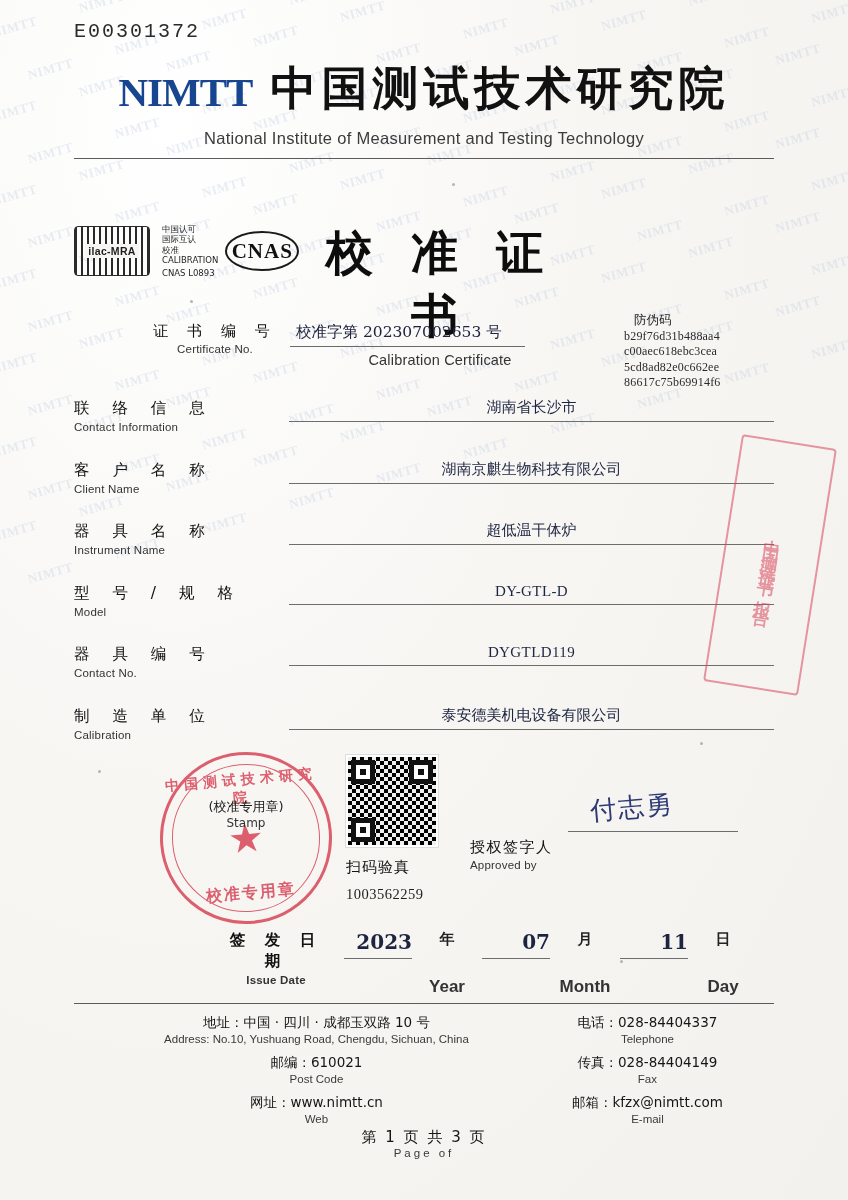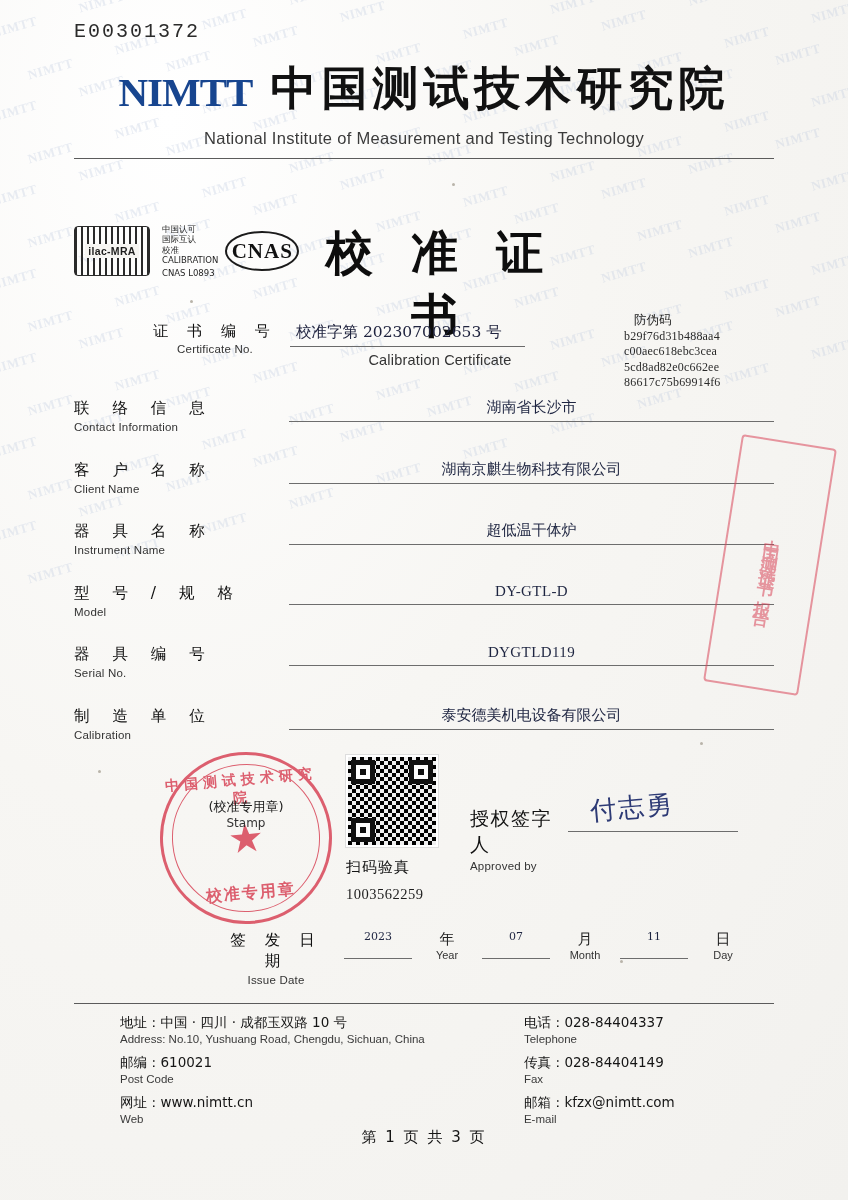--- a/index.html
+++ b/index.html
@@ -283,56 +283,57 @@
     font-family:"Liberation Serif", serif; font-size:14.5px; color:#1d1d1d;
     letter-spacing:.5px;
   }
 
   
   .approved {
     position:absolute; left:470px; top:806px;
     display:flex; align-items:flex-start; gap:8px;
   }
   .approved .labels { width:90px; }
-  .approved .lab-cn { letter-spacing:1.5px; font-size:19px; }
+  .approved .lab-cn { letter-spacing:1.5px; font-size:15px;margin-top:32px; }
   .approved .sigline {
     width:170px;
     border-bottom:1px solid #6d6d6d;
     height:26px;
     position:relative;
   }
   .approved .sig {
     position:absolute; left:22px; top:-16px;
     font-family:"DejaVu Serif", serif;
     font-size:26px;
     color:#1d2b6b;
     transform: rotate(-5deg);
     letter-spacing:2px;
     opacity:.92;
   }
 
   
   .issue {
     position:absolute; left:216px; top:930px;
-    display:flex; align-items:flex-start;
+    display:flex; align-items:flex-start;font-weight:bold;
   }
   .issue .labels { width:120px; text-align:center; }
   .issue .labels .lab-cn{ letter-spacing:7px; font-size:15.5px;}
   .dpart { width:84px; text-align:center; position:relative; }
   .dpart .num {
-    font-family:"DejaVu Serif", serif; font-size:11px; color:#1d2440;
-    border-bottom:1px solid #6d6d6d; padding-bottom:15px; display:block;
+    font-family:"DejaVu Serif", serif; font-size:20px; color:#1d2440;
+    border-bottom:1px solid #6d6d6d; padding-bottom:4px; display:block;
     margin:0 8px;
+    text-align:right;
   }
   .dunit { width:54px; text-align:center; padding-top:0; }
   .dunit .u-cn{font-family:"DejaVu Sans", sans-serif;font-size:15px;}
-  .dunit .u-en{font-size:11px;color:#333;}
-
-  
-  .footer { position:absolute; left:120px; right:74px; top:1014px; }
+  .dunit .u-en{font-size:17px;color:#333;margin-top:28px;}
+
+  
+  .footer { position:absolute; left:112px; right:74px; top:1014px;text-align:center; }
   .fgrid { display:flex; }
   .fcol { }
   .fcol.left { width:420px; }
   .fcol.right { width:260px; }
   .fline { margin-bottom:9px; }
   .fline .cn {
     font-family:"DejaVu Sans", sans-serif;
     font-size:13.5px; color:#151515;
   }
   .fline .en {
@@ -586,21 +587,21 @@
       <div class="labels">
         <div class="lab-cn">型 号 / 规 格</div>
         <div class="lab-en">Model</div>
       </div>
       <div class="value latin">DY-GTL-D</div>
     </div>
 
     <div class="frow">
       <div class="labels">
         <div class="lab-cn">器 具 编 号</div>
-        <div class="lab-en">Serial No.</div>
+        <div class="lab-en">Contact No.</div>
       </div>
       <div class="value latin">DYGTLD119</div>
     </div>
 
     <div class="frow">
       <div class="labels">
         <div class="lab-cn">制 造 单 位</div>
         <div class="lab-en">Calibration</div>
       </div>
       <div class="value">泰安德美机电设备有限公司</div>
@@ -706,20 +707,21 @@
         <div class="fline">
           <div class="cn mono">邮箱：kfzx@nimtt.com</div>
           <div class="en">E-mail</div>
         </div>
       </div>
     </div>
   </div>
 
   <div class="pagefoot">
     <div class="cn">第 1 页 共 3 页</div>
+    <div class="en">Page      of</div>
   </div>
 
 <div class="speck" style="left: 98px; top: 770px;"></div>
     <div class="speck" style="left: 452px; top: 183px;"></div>
     <div class="speck" style="left: 700px; top: 742px;"></div>
     <div class="speck" style="left: 190px; top: 300px;"></div>
     <div class="speck" style="left: 620px; top: 960px;"></div>
   </div>
 
 </body></html>

